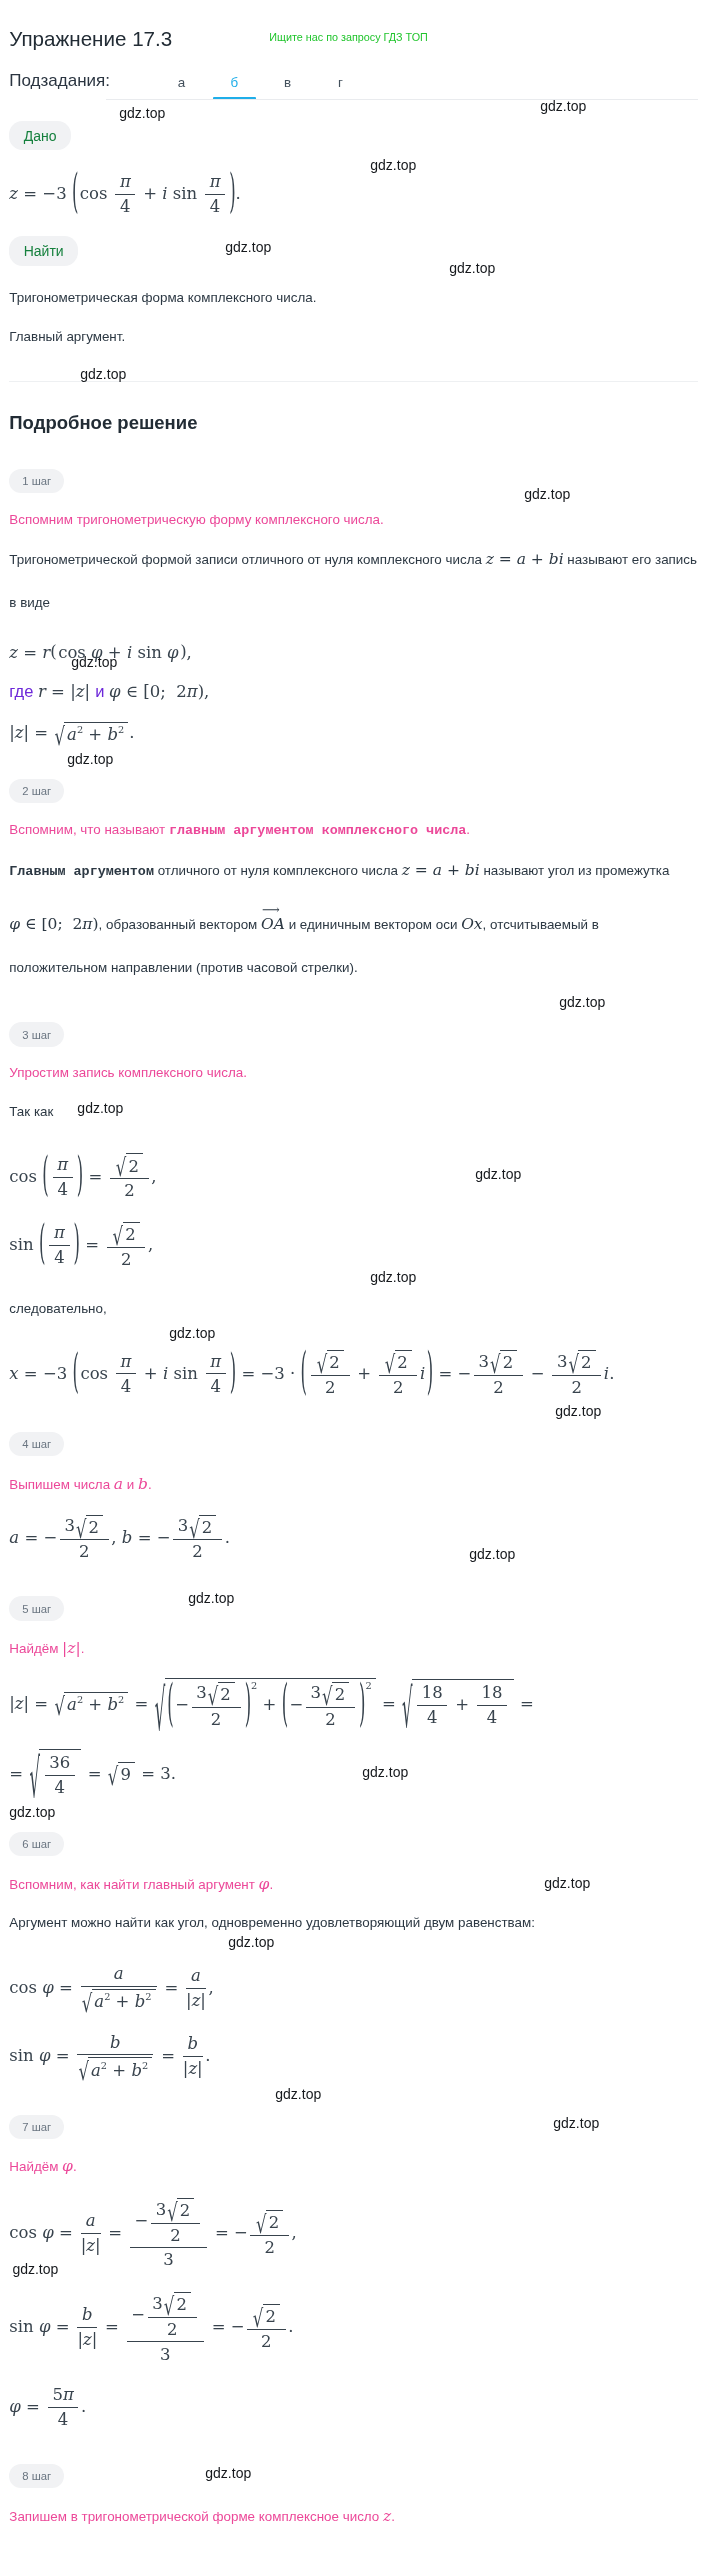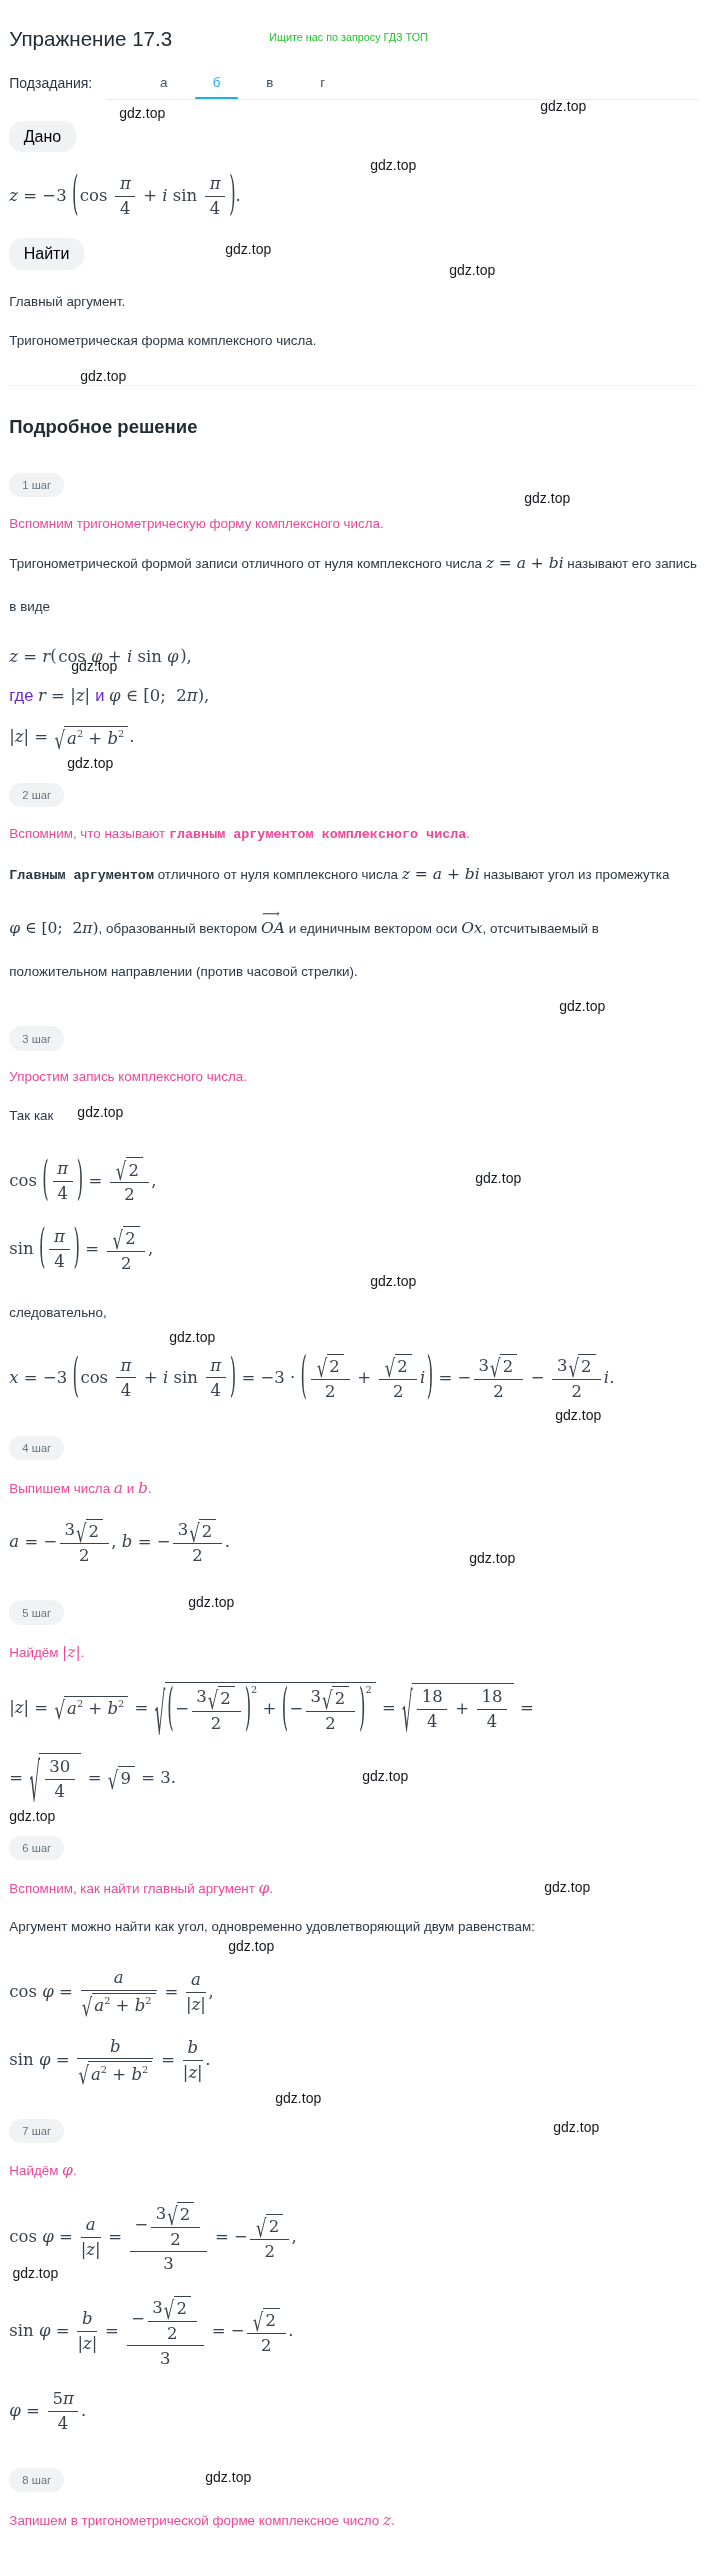--- a/index.html
+++ b/index.html
@@ -4,27 +4,27 @@
 <style>
   html,body{margin:0;padding:0;background:#fff;}
   body{font-family:"Liberation Sans",sans-serif;color:#2c3843;}
   .page{width:708px;min-height:2801px;position:relative;background:#fff;box-sizing:border-box;padding:0 10.3px 13.4px 9.3px;overflow:hidden;}
   .wm{position:absolute;color:#16191d;font-size:14px;font-family:"Liberation Sans",sans-serif;white-space:nowrap;z-index:3;}
   .wm-inline{display:inline-block;margin-left:24px;transform:translateY(-3.1px);color:#16191d;font-size:14px;}
   .promo{position:absolute;top:4.1px;left:260px;color:#1fc42b;font-size:10.8px;}
   h1.title{margin:27px 0 0;font-size:20.6px;font-weight:normal;color:#222c35;}
   .header{position:relative;}
   .tabs-row{position:relative;margin-top:18.5px;display:flex;align-items:flex-end;height:30px;}
-  .subtasks-label{font-size:14px;color:#2b3541;padding-bottom:8.2px;}
+  .subtasks-label{font-size:17px;color:#2b3541;padding-bottom:8.2px;}
   .tabs{display:flex;margin-left:45px;}
   .tab{width:53px;text-align:center;font-size:13.4px;color:#43505c;padding-bottom:9.3px;position:relative;cursor:pointer;}
   .tab.active{color:#1faee9;}
   .tab-underline{position:absolute;left:5.2px;right:5.2px;bottom:0;height:2.1px;background:#1faee9;border-radius:1px;}
   .tabs-divider{position:absolute;left:97px;right:0;bottom:0;height:1px;background:#e9ebee;}
-  .badge{display:inline-block;background:#f1f2f4;color:#000000;font-size:16px;padding:6.7px 14.4px;border-radius:13.4px;}
+  .badge{display:inline-block;background:#f1f2f4;color:#15803d;font-size:14px;padding:6.7px 14.4px;border-radius:13.4px;}
   .step-badge{font-size:11.3px;color:#6a7581;padding:6.2px 13px;}
   .given,.find,.answer-section{position:relative;}
   .given{margin-top:21.6px;}
   .find{margin-top:17.5px;}
   .find-item{font-size:13.4px;margin-top:24px;max-width:688px;}
   .section-divider{height:1px;background:#eef0f2;margin:37px 0 0 0;}
   h2.solution-heading{margin:30px 0 0;font-size:18.5px;font-weight:bold;color:#222c35;}
   .step{position:relative;}
   .badge-row{position:relative;margin-top:35px;}
   .note-row{position:relative;margin-top:18.5px;}
@@ -109,22 +109,22 @@
           <span class="m-r">.</span>
         </div>
     </div>
   </div>
 
   <div class="find">
     <span class="wm" style="left:216px;top:3.1px">gdz.top</span>
     <span class="wm" style="left:440px;top:24px">gdz.top</span>
     <span class="wm" style="left:71px;top:130px">gdz.top</span>
     <span class="badge">Найти</span>
+    <div class="find-item">Тригонометрическая форма комплексного числа.</div>
     <div class="find-item">Главный аргумент.</div>
-    <div class="find-item">Тригонометрическая форма комплексного числа.</div>
   </div>
 
   <div class="section-divider"></div>
 
   <h2 class="solution-heading">Подробное решение</h2>
 
   <div id="steps">
       <section class="step">
         <div class="badge-row"><span class="badge step-badge">1 шаг</span></div>
         <div class="note-row">
@@ -514,21 +514,21 @@
           </div>
         </div>
         <div class="math-block">
           <div class="math">
             <span class="m-r">= </span>
             <span class="m-sqrt">
               <span class="m-rad" style="transform: scaleY(3.23333);">√</span>
               <span class="m-radicand">
                 <span class="m-frac">
                   <span class="m-num">
-                    <span class="m-r">30</span>
+                    <span class="m-r">36</span>
                   </span>
                   <span class="m-den">
                     <span class="m-r">4</span>
                   </span>
                 </span>
               </span>
             </span>
             <span class="m-r"> = </span>
             <span class="m-sqrt">
               <span class="m-rad" style="transform: scaleY(1.5);">√</span>

